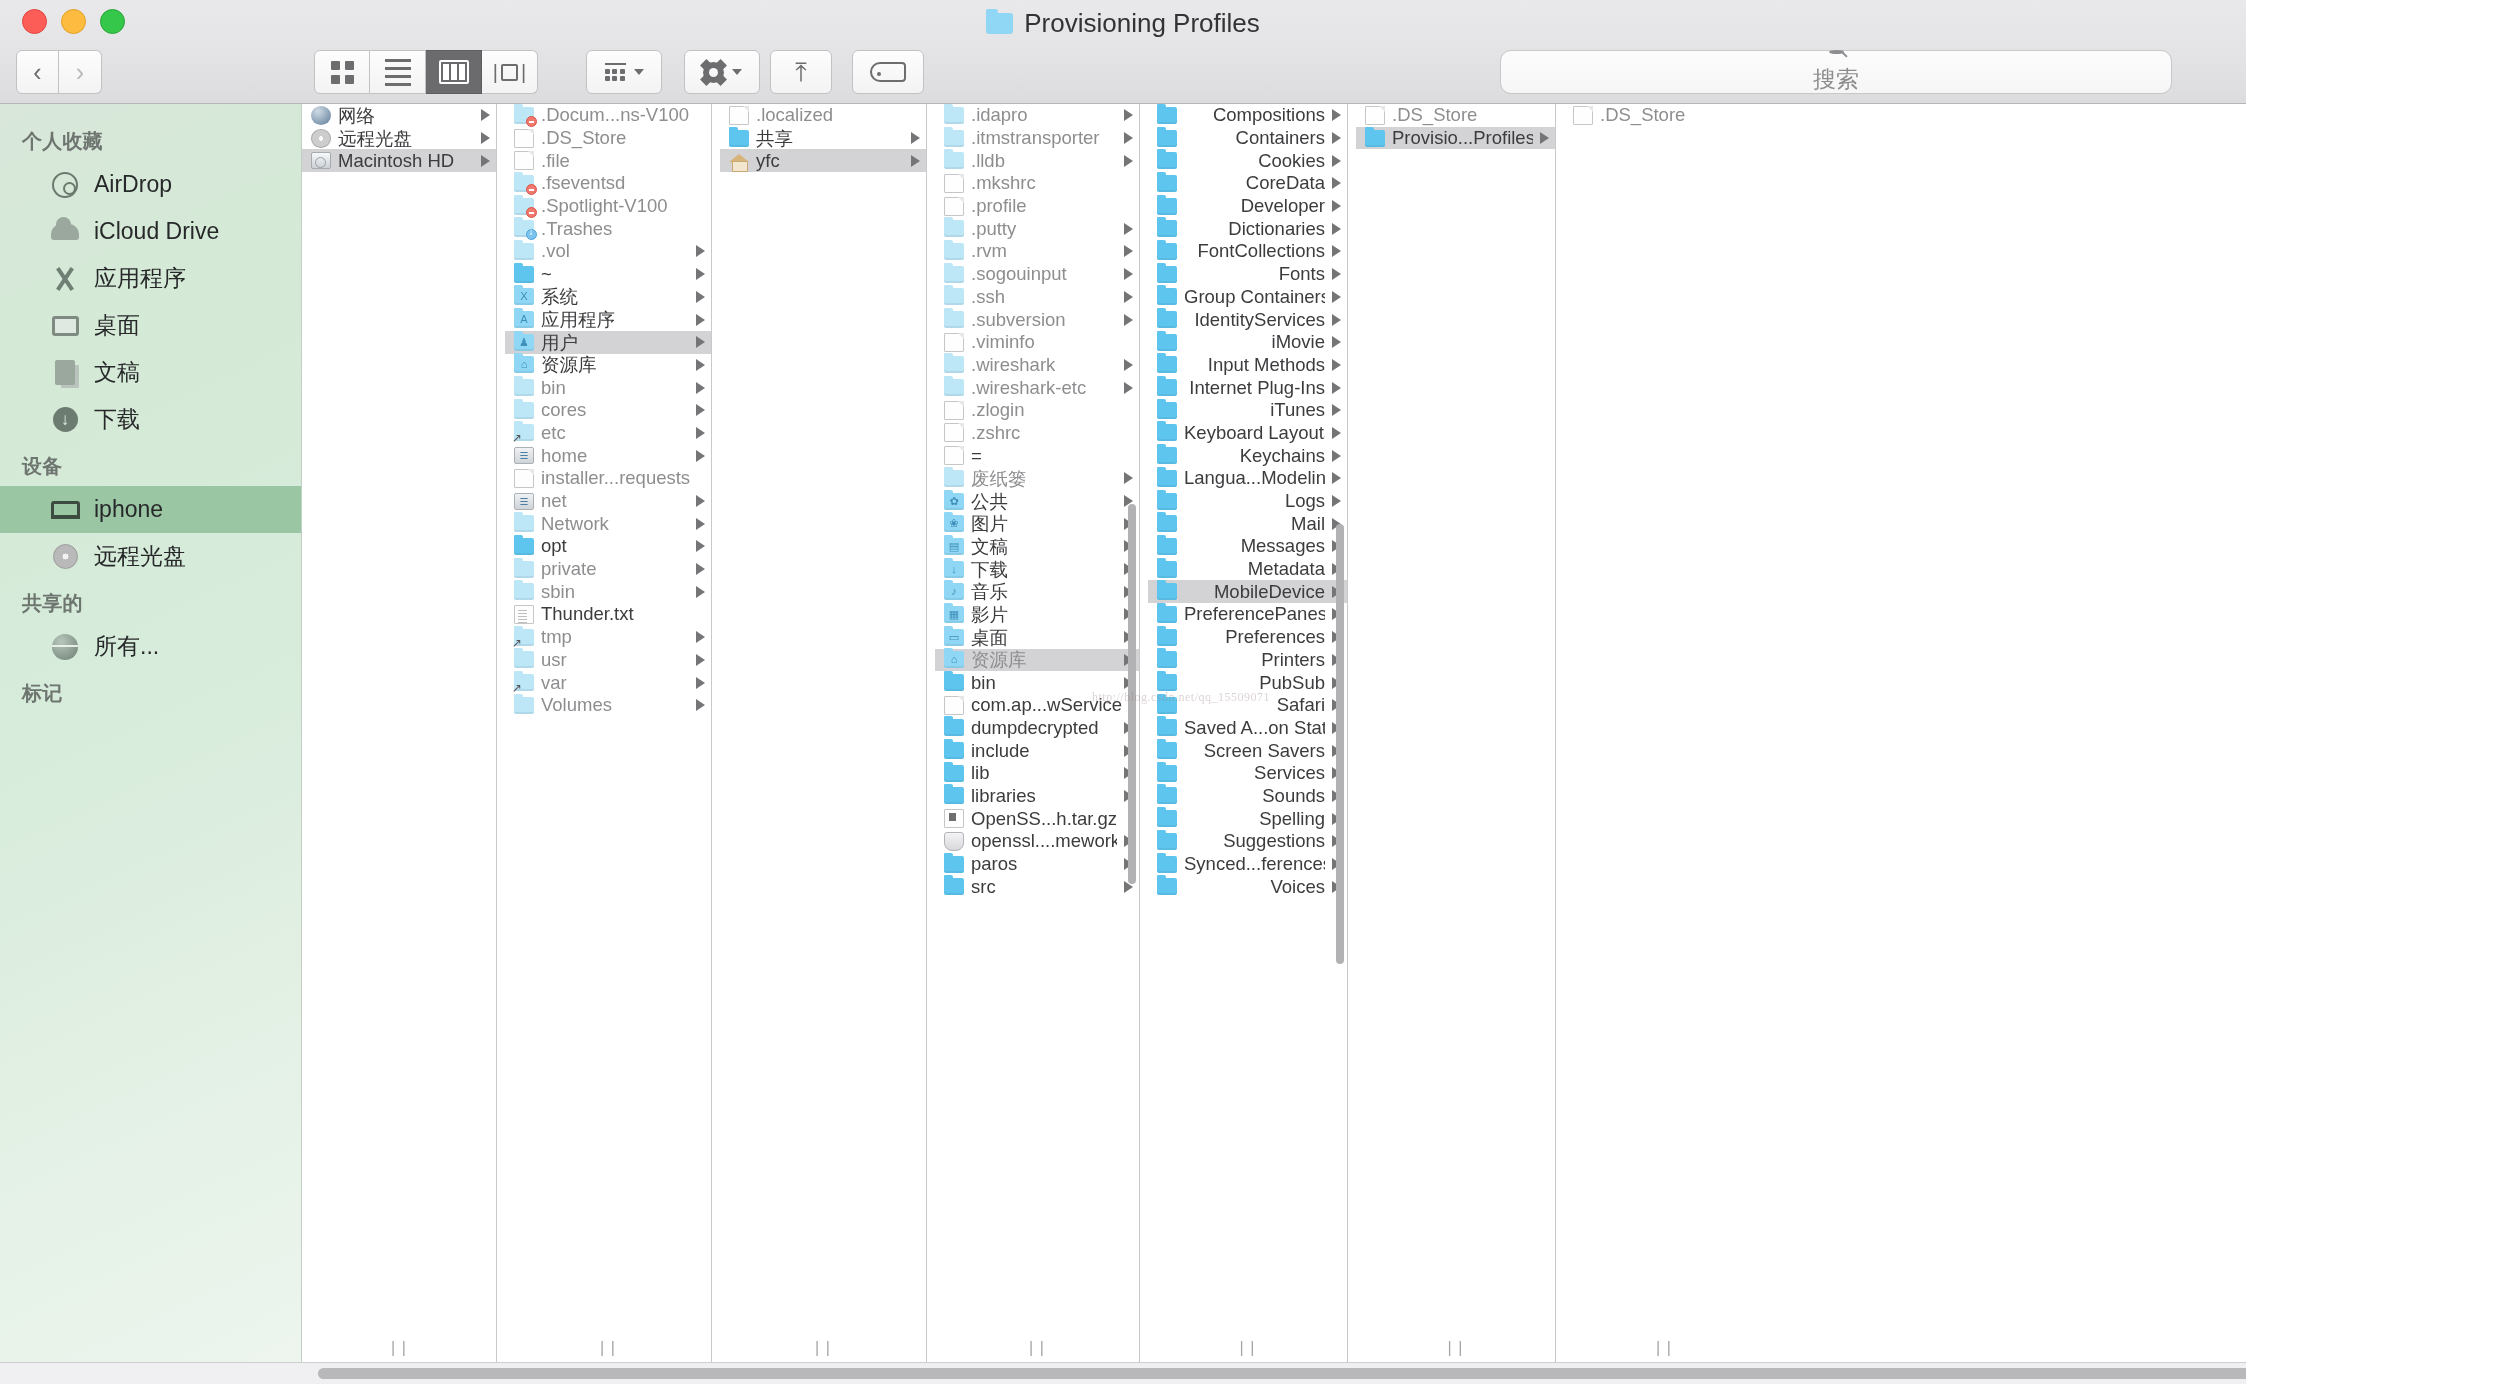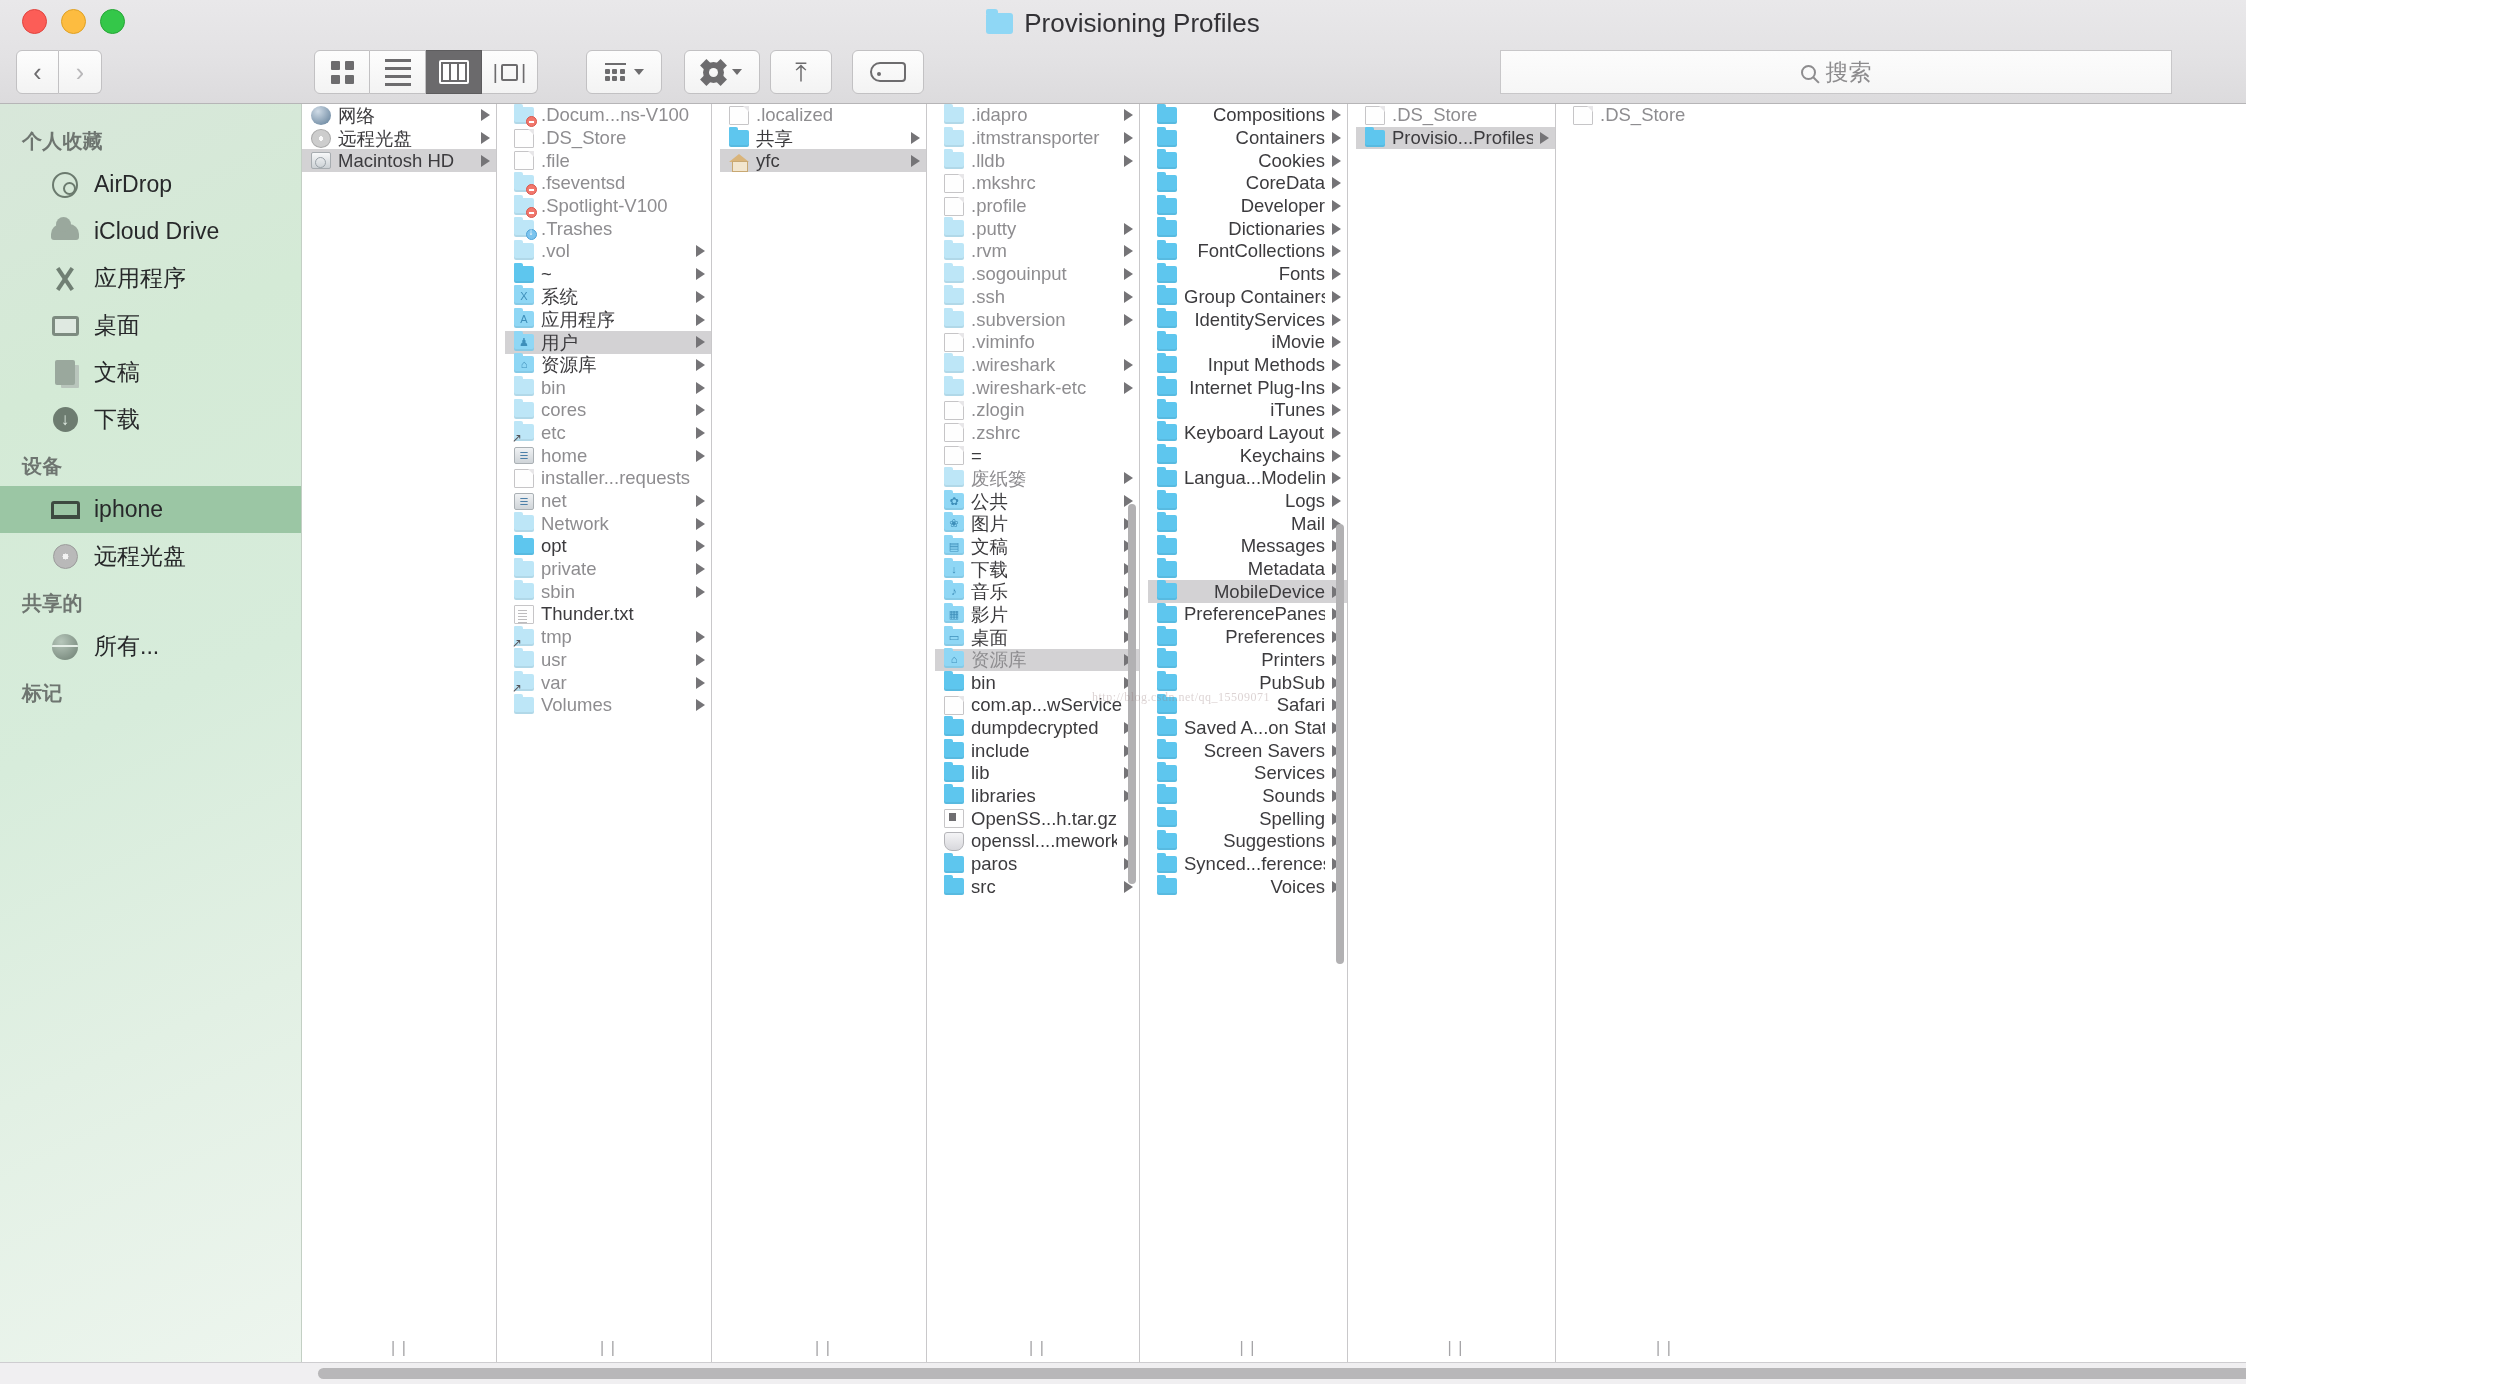--- a/index.html
+++ b/index.html
@@ -134,24 +134,25 @@
   .tag-btn   { position: absolute; left: 852px; top: 50px; }
   .share-ico { color:#6d6c6e; font-size:26px; line-height:22px; }
   .tag-ico { width:36px; height:20px; border:2.5px solid #6d6c6e; border-radius:10px 4px 4px 10px; position:relative; }
   .tag-ico:after { content:""; position:absolute; left:5px; top:7.5px; width:4px; height:4px; background:#6d6c6e; border-radius:50%; }
 
   .searchfield {
     position: absolute; right: 74px; top: 50px;
     width: 672px; height: 44px;
     background: linear-gradient(to bottom,#fcfcfc,#f6f6f6);
     border: 1px solid #c8c7c9;
-    border-radius: 0;
+    border-radius: 11px;
     display: flex; align-items: center; justify-content: center; gap: 10px;
     color: #8d8c8e;
     font-size: 23px;
+    flex-direction: column;
   }
   .mag { width:15px; height:15px; border:2.2px solid #8d8c8e; border-radius:50%; position:relative; }
   .mag:after { content:""; position:absolute; right:-6px; bottom:-4px; width:8px; height:2.2px; background:#8d8c8e; transform:rotate(45deg); }
 
   
   .body-row { display: flex; flex: 1 1 auto; min-height: 0; }
 
   
   .sidebar {
     width: 302px; flex: 0 0 302px;

